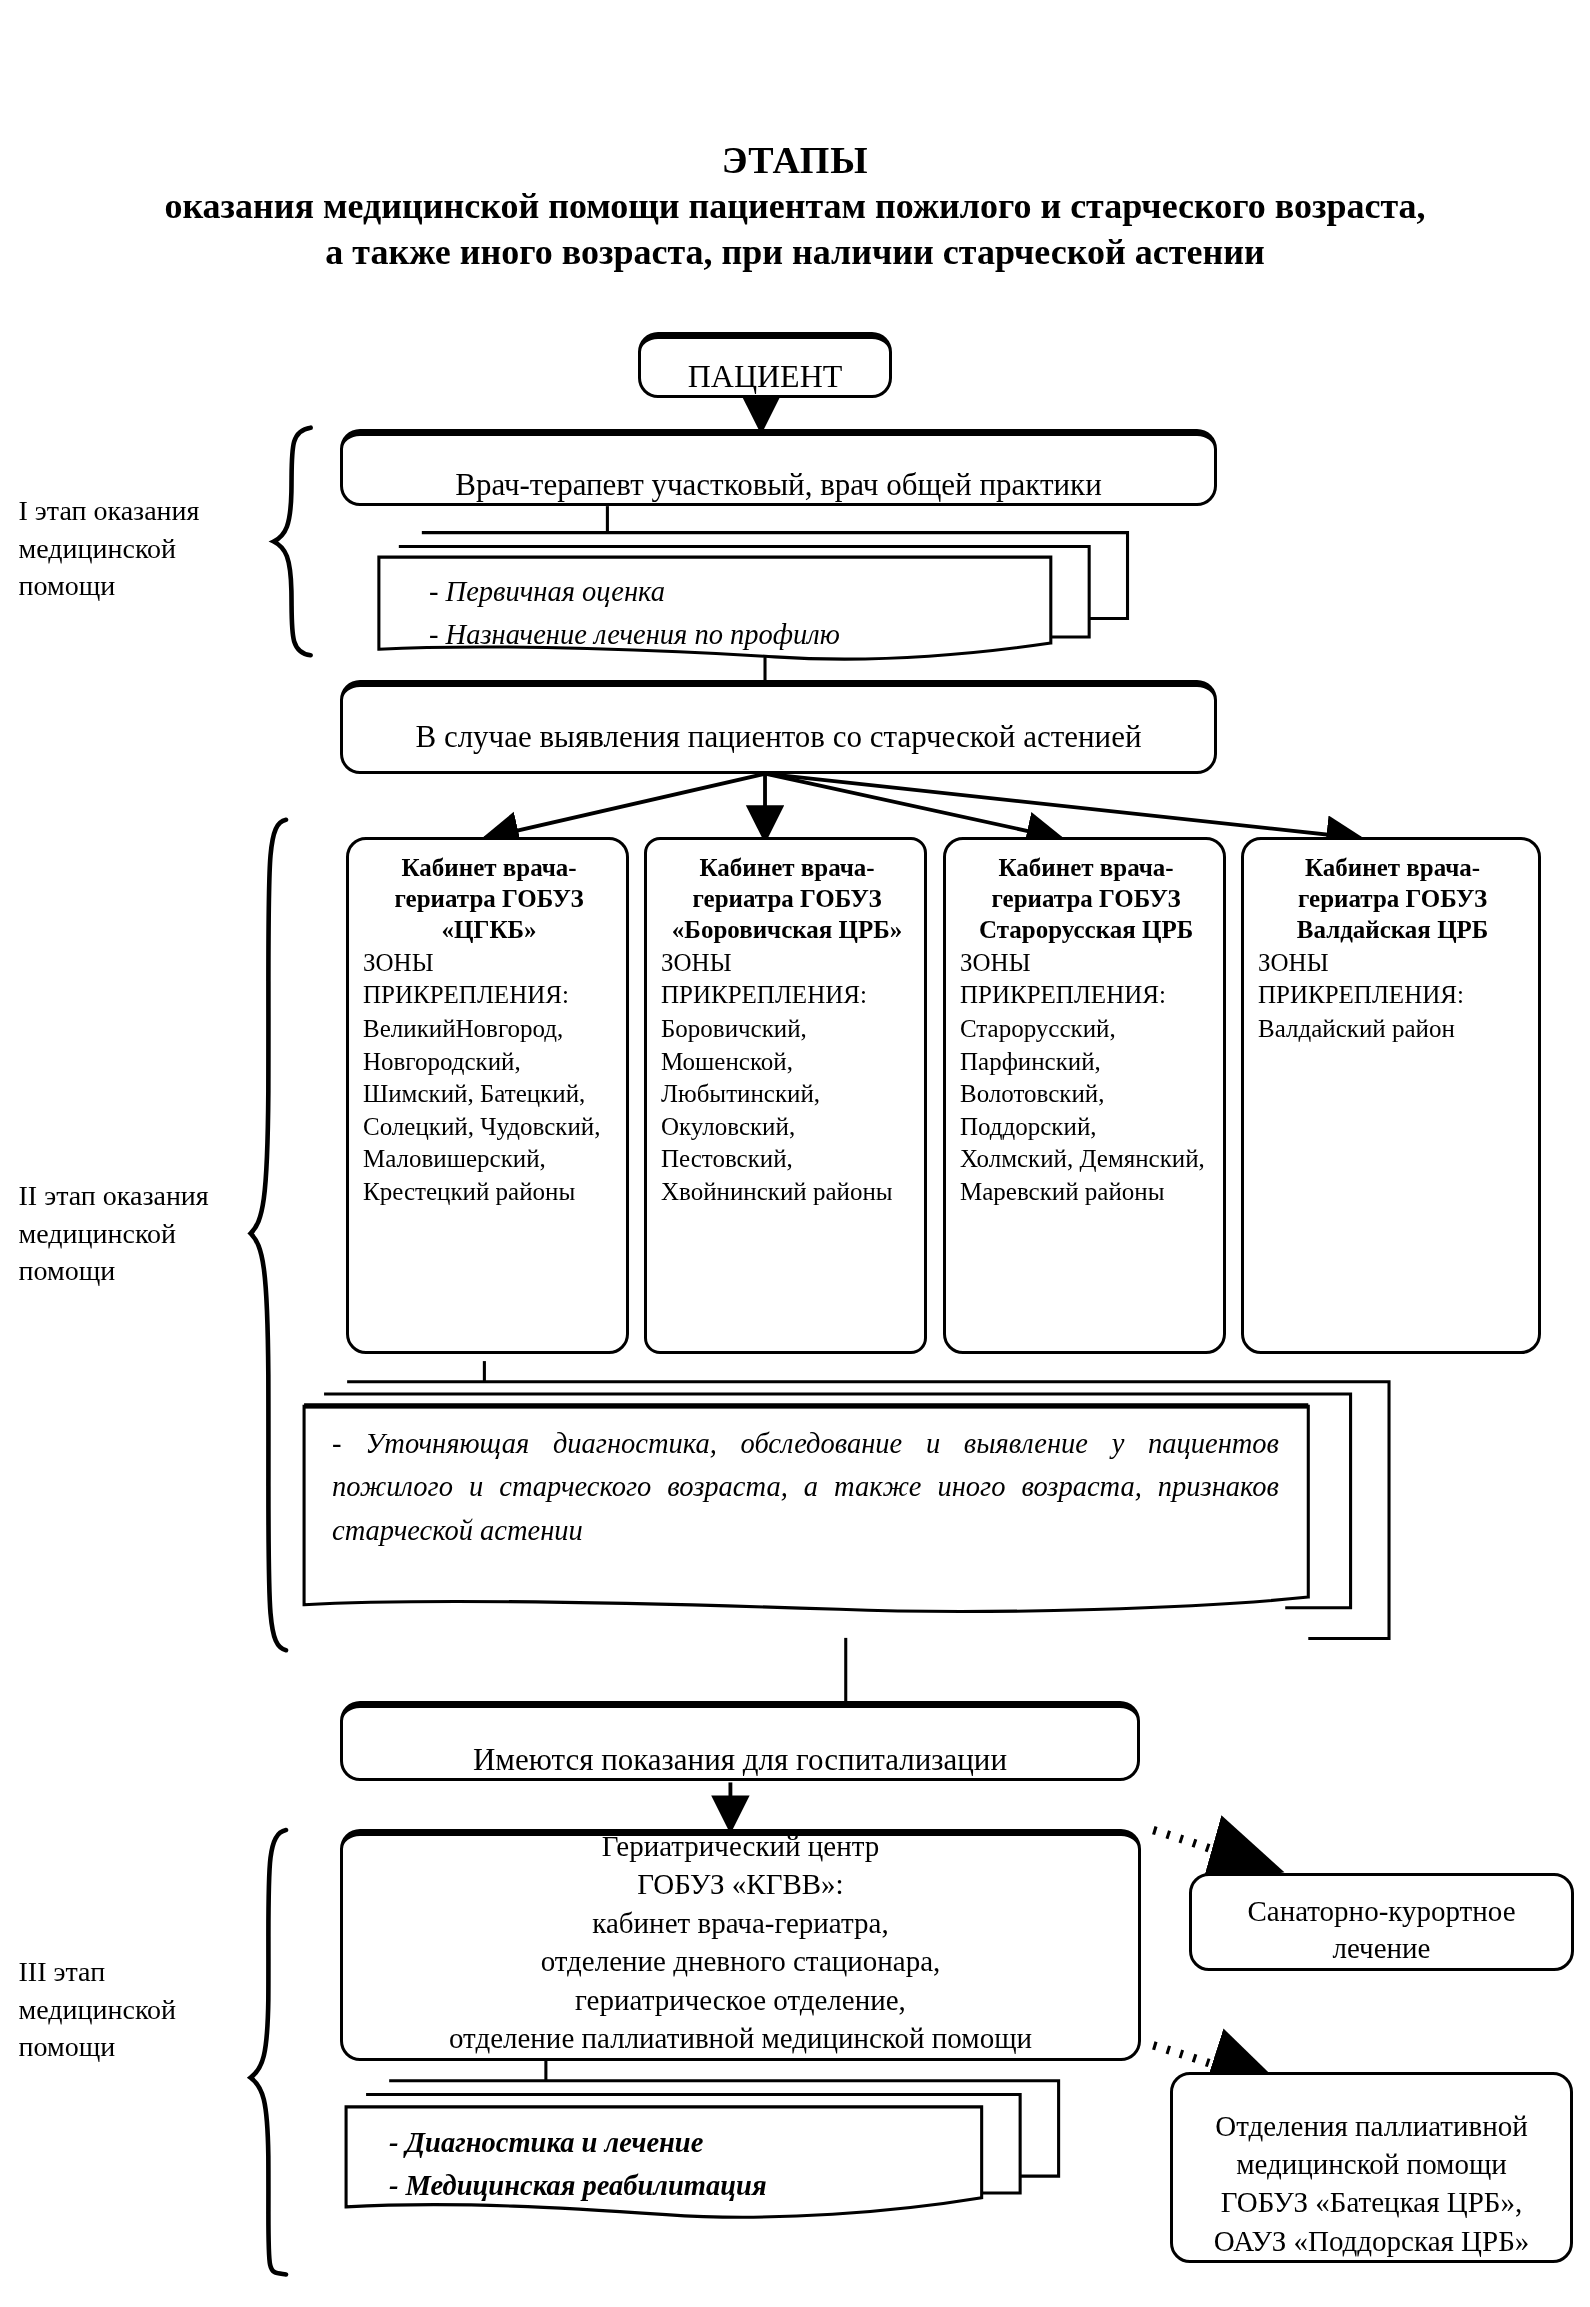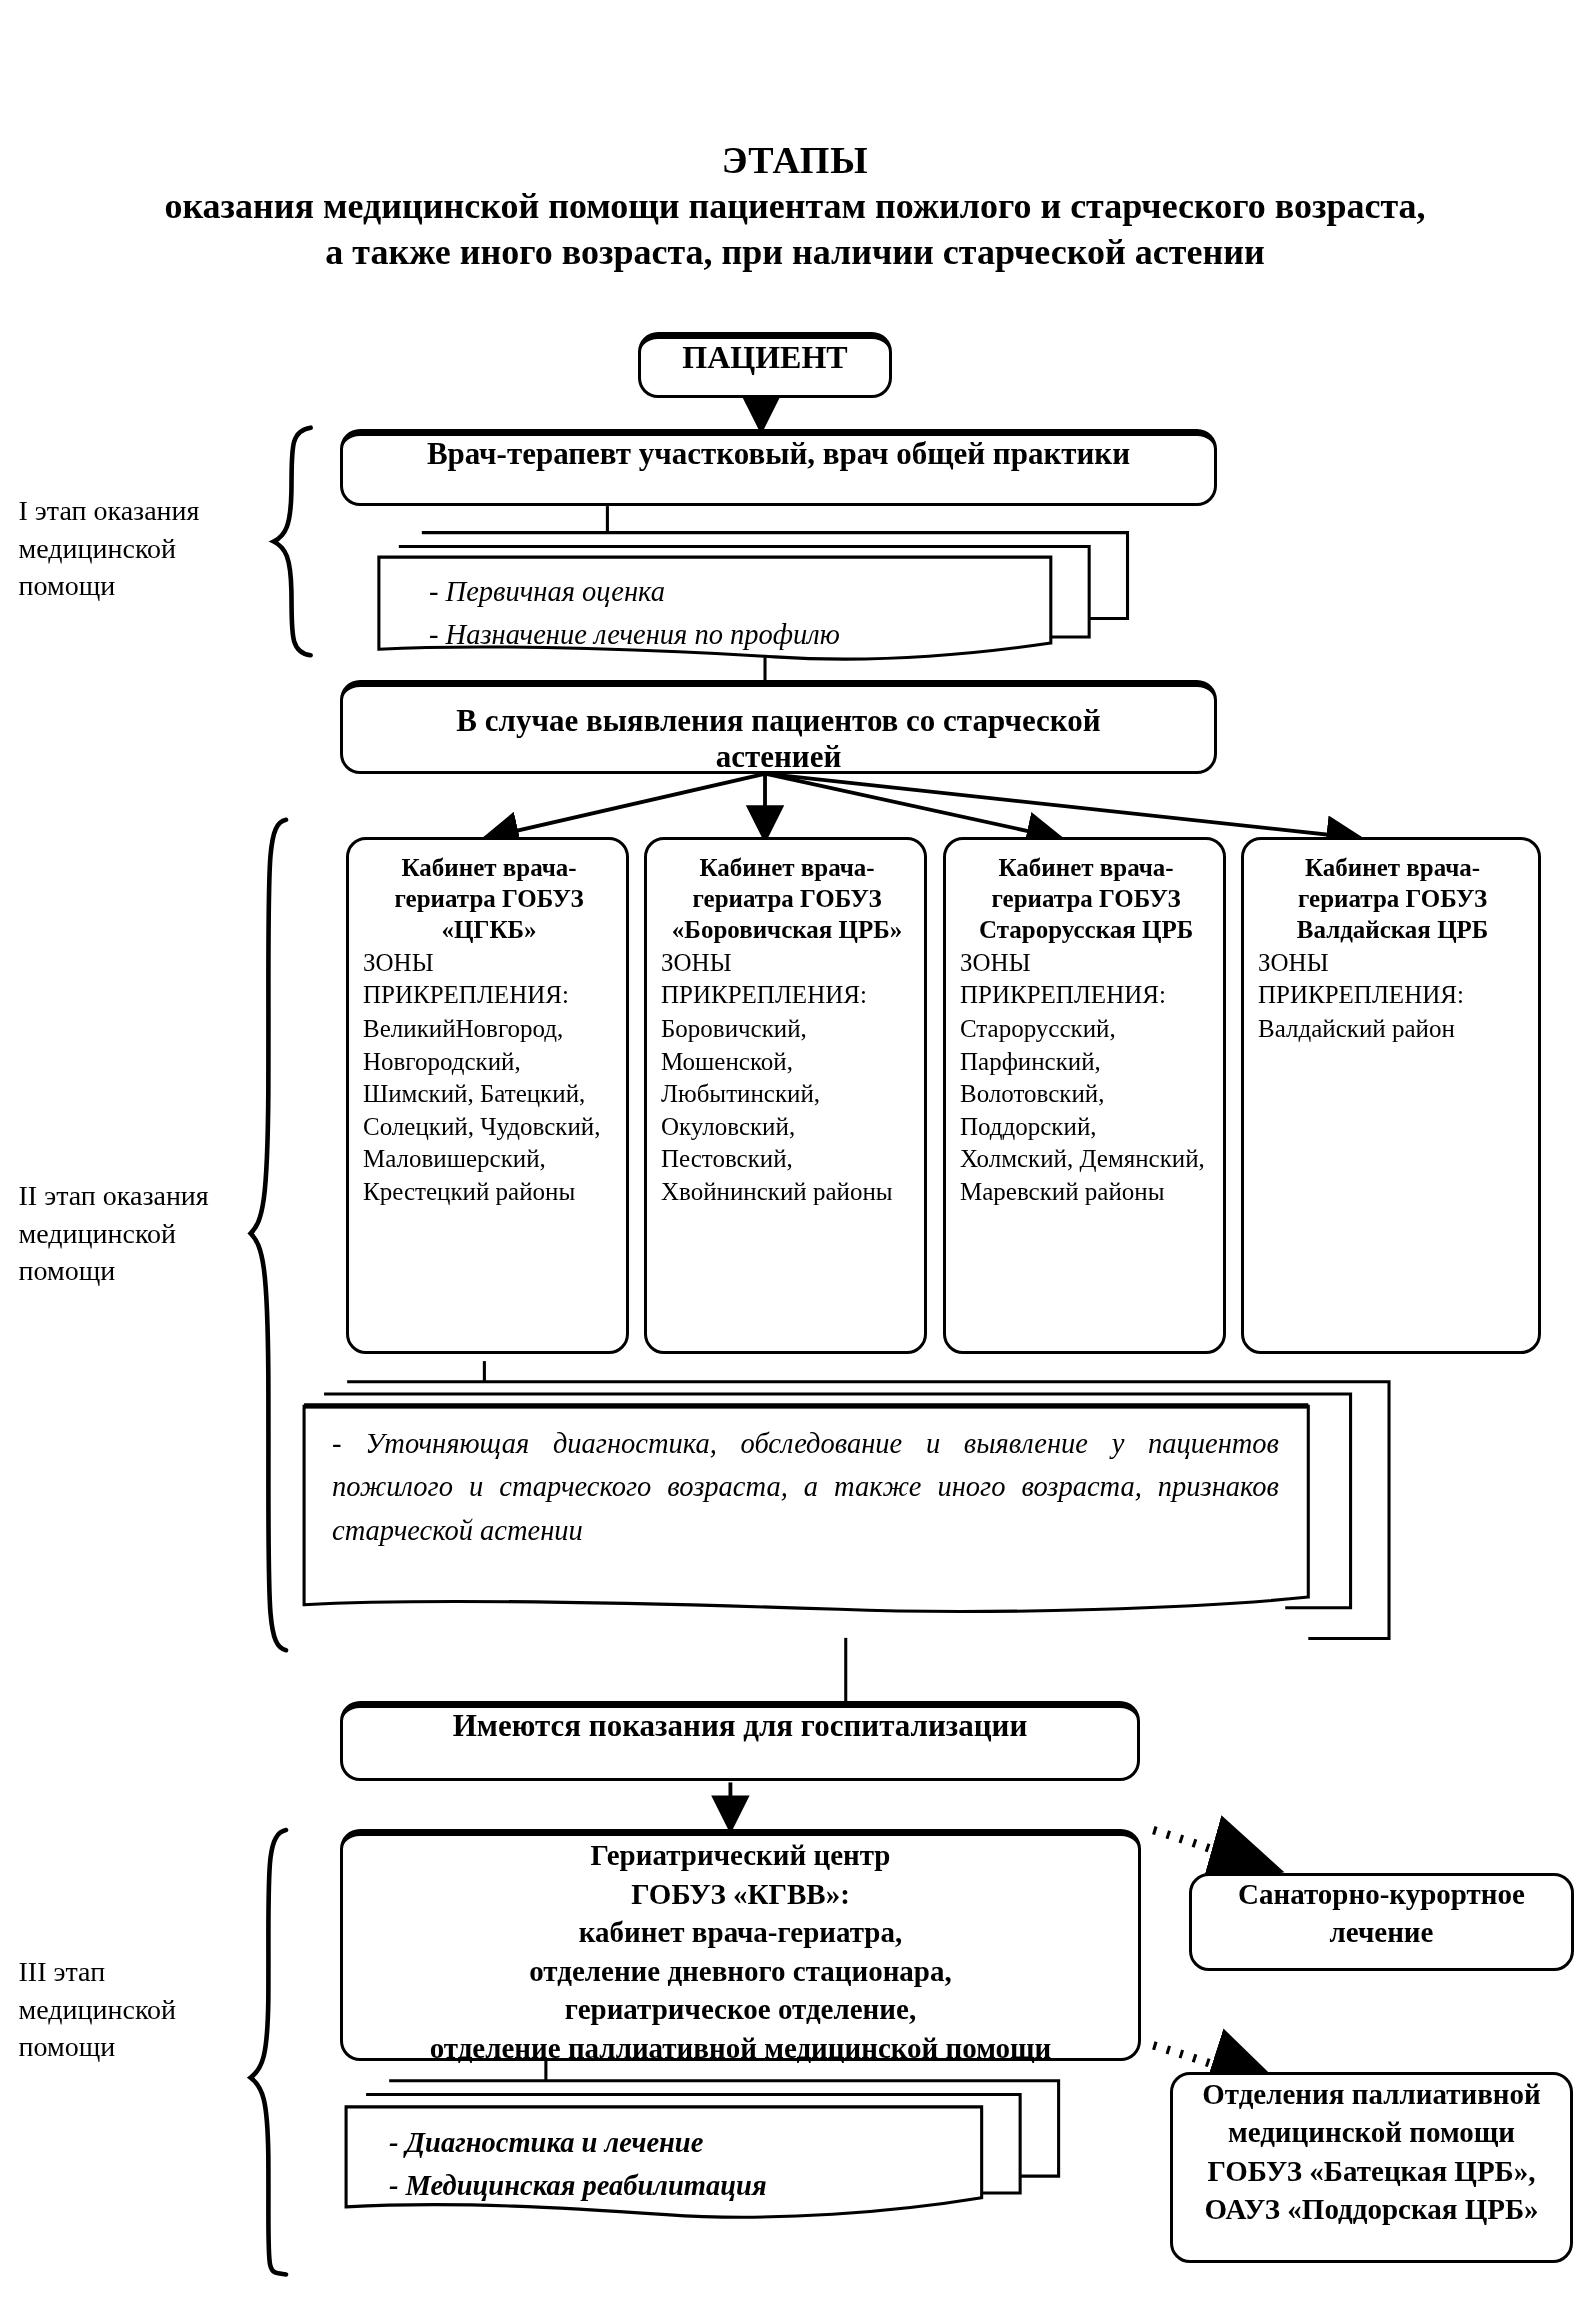--- a/index.html
+++ b/index.html
@@ -44,24 +44,24 @@
   }
 
   
   .rbox {
     position: absolute;
     box-sizing: border-box;
     border: 3.8px solid #000;
     border-radius: 20px;
     background: #fff;
     display: flex;
-    align-items: flex-start;
+    align-items: flex-end;
     justify-content: center;
     text-align: center;
-    font-weight: bold;
+    font-weight: normal;
   }
   .rbox.top-heavy { border-top-width: 7px; }
   .rbox.align-top {
     align-items: flex-start;
   }
 
   
   .stage-label {
     position: absolute;
     font-size: 28px;
@@ -210,21 +210,21 @@
   </div>
 
   <div class="rbox align-top" style="left:346px; top:837px; width:283px; height:517px; font-weight:normal;">
     <div class="cab-inner">
       <span class="cab-title">Кабинет врача-гериатра  ГОБУЗ «ЦГКБ»</span>
       <span class="cab-zones">ЗОНЫ ПРИКРЕПЛЕНИЯ:</span>
       <span class="cab-zones">ВеликийНовгород, Новгородский, Шимский, Батецкий, Солецкий, Чудовский, Маловишерский, Крестецкий районы</span>
     </div>
   </div>
 
-  <div class="rbox align-top" style="left:644px; top:837px; width:283px; height:517px; font-weight:normal;">
+  <div class="rbox align-top" style="left:644px; top:837px; width:283px; height:517px; font-weight:normal;border-radius:16px;">
     <div class="cab-inner">
       <span class="cab-title">Кабинет врача-гериатра  ГОБУЗ «Боровичская ЦРБ»</span>
       <span class="cab-zones">ЗОНЫ ПРИКРЕПЛЕНИЯ:</span>
       <span class="cab-zones">Боровичский, Мошенской, Любытинский, Окуловский, Пестовский, Хвойнинский районы</span>
     </div>
   </div>
 
   <div class="rbox align-top" style="left:943px; top:837px; width:283px; height:517px; font-weight:normal;">
     <div class="cab-inner">
       <span class="cab-title">Кабинет врача-гериатра  ГОБУЗ Старорусская ЦРБ</span>

